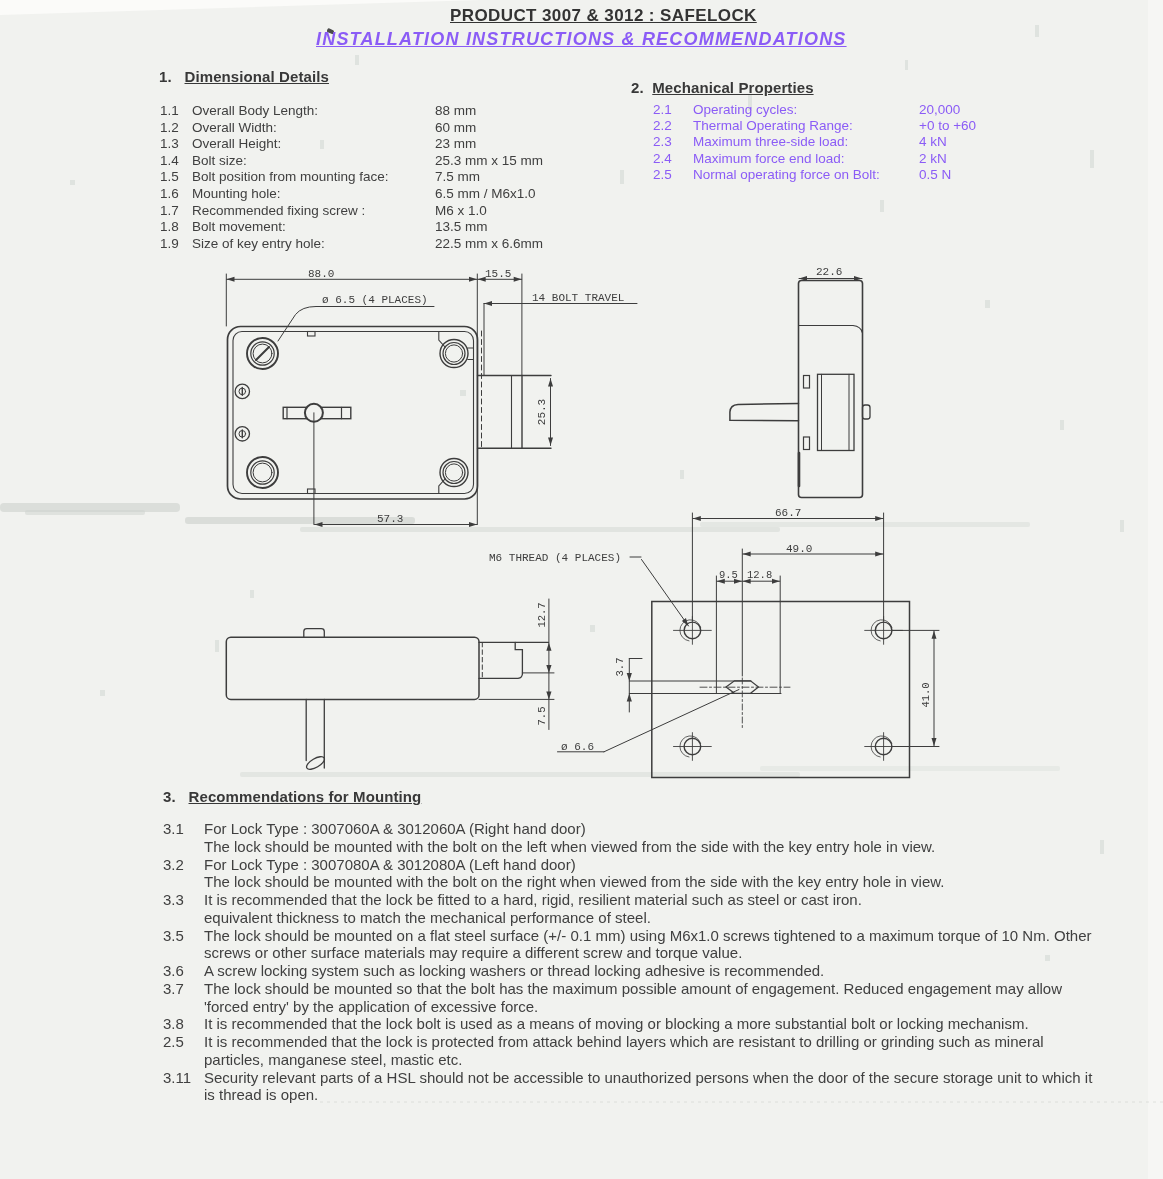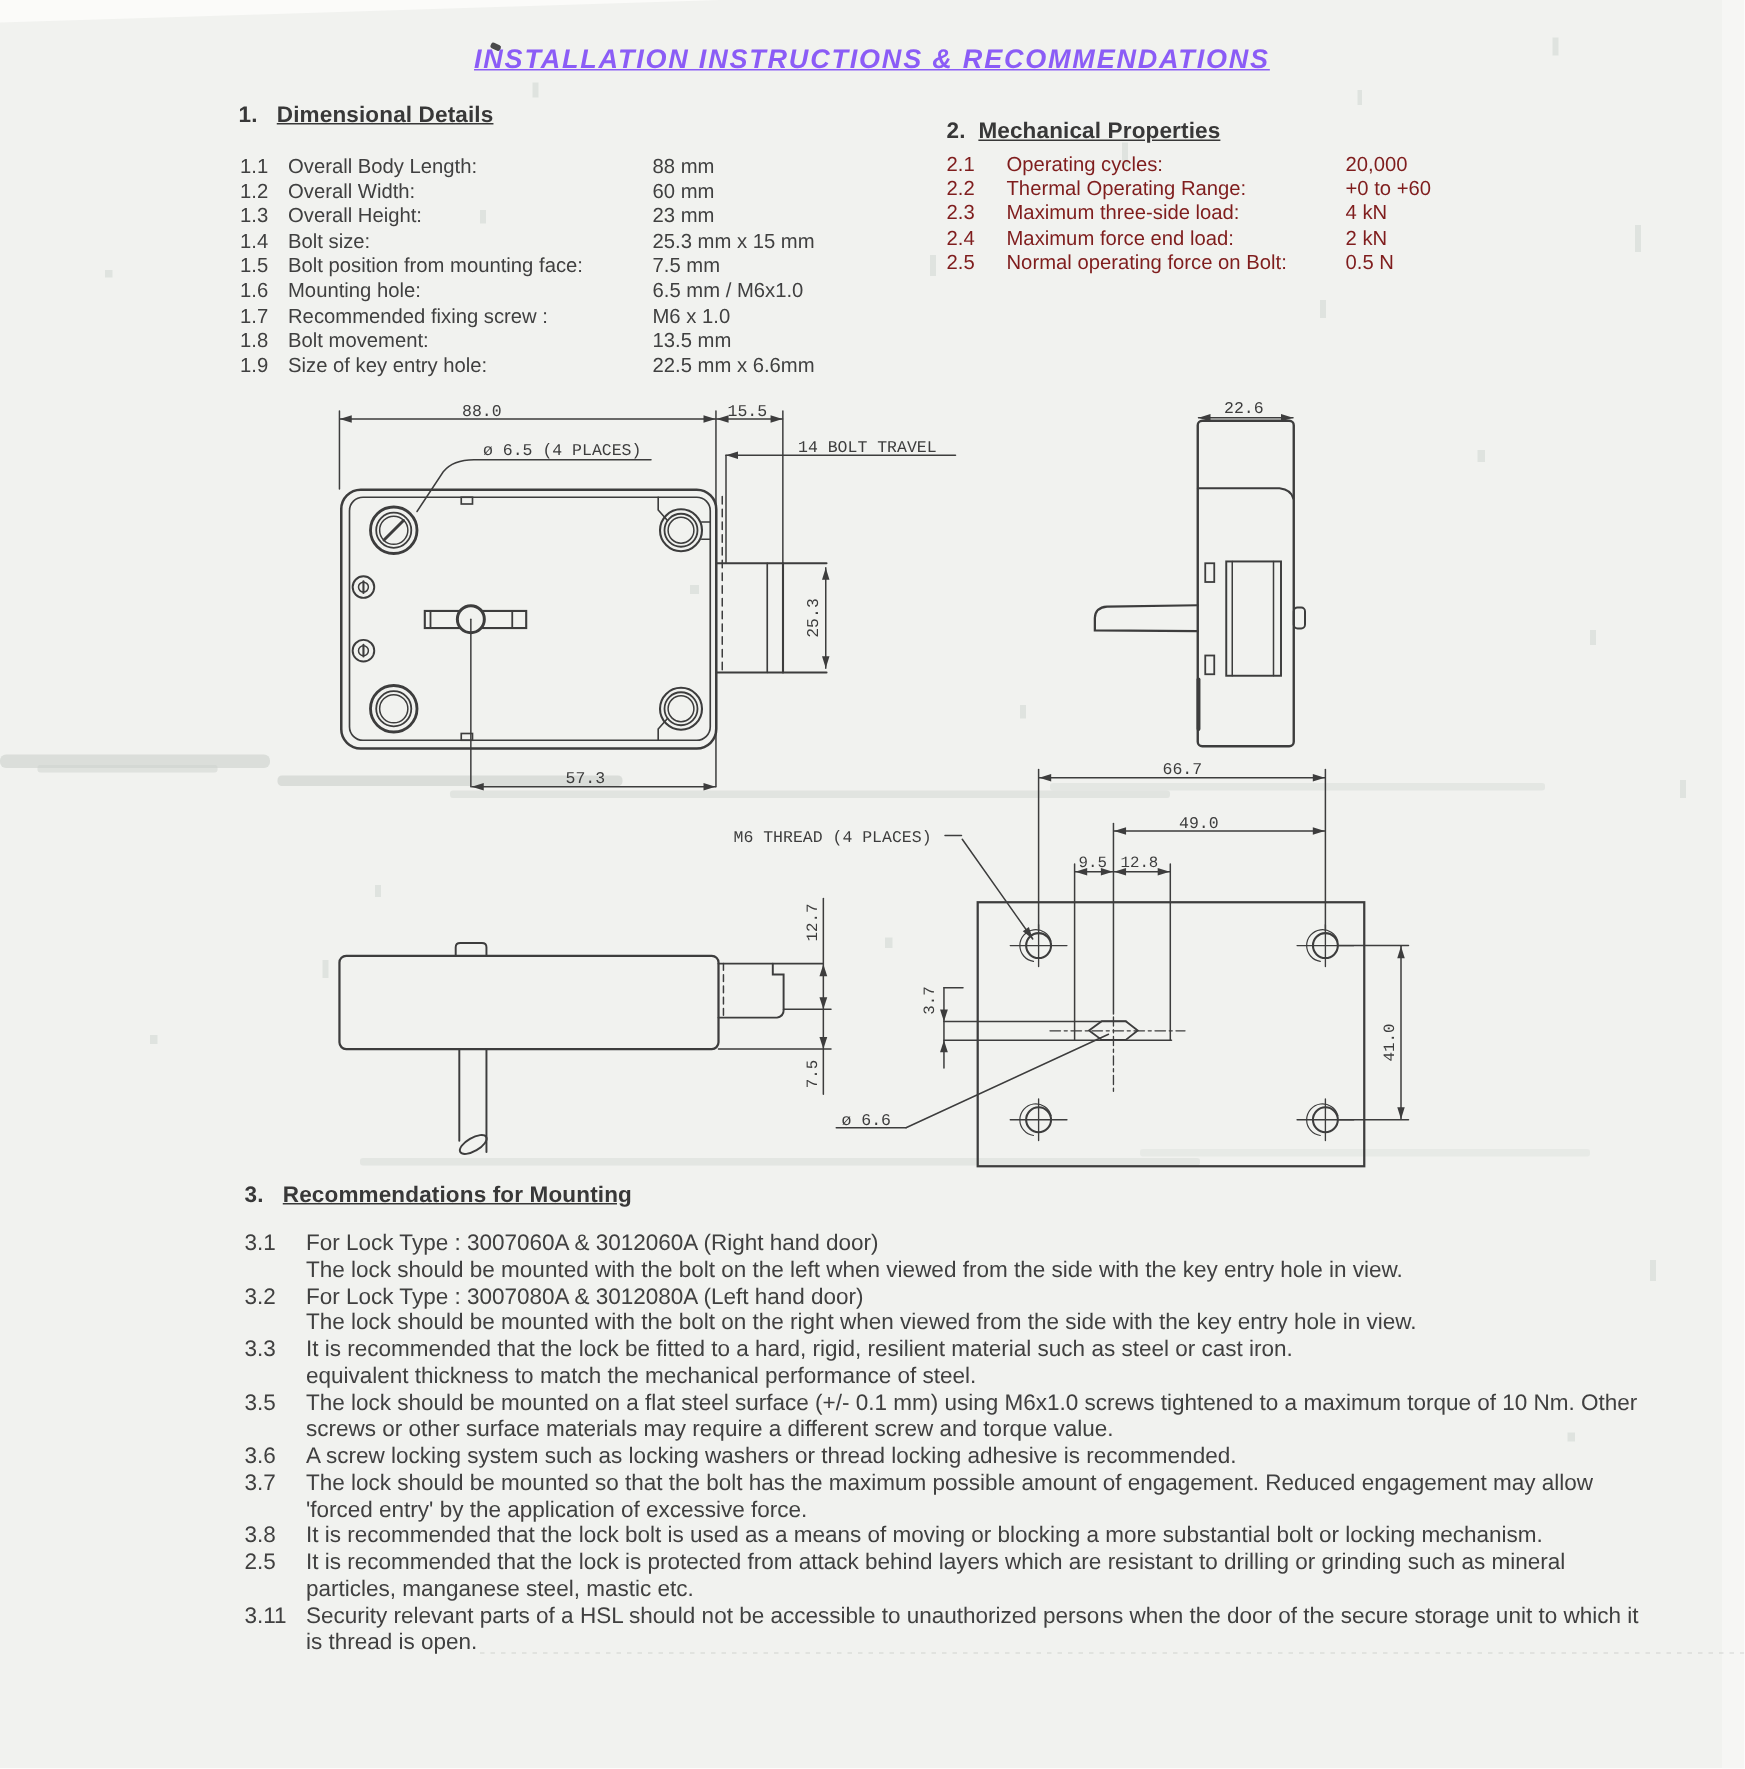--- a/index.html
+++ b/index.html
@@ -4,21 +4,21 @@
 <style>
 html,body{margin:0;padding:0;}
 #page{position:relative;width:1163px;height:1179px;background:#f1f2ef;overflow:hidden;filter:blur(0.28px);
   font-family:"Liberation Sans",sans-serif;color:#3c3c3c;}
 .abs{position:absolute;white-space:nowrap;}
 .t1{font-weight:bold;font-size:17px;text-decoration:underline;letter-spacing:.4px;color:#333;}
 .t2{font-weight:bold;font-size:18px;text-decoration:underline;letter-spacing:1.2px;color:#8b5cf6;font-style:italic;}
 .sh{font-weight:bold;font-size:15px;letter-spacing:.1px;color:#383838;}
 .shu{text-decoration:underline;}
 .lst{font-size:13.5px;line-height:16.6px;color:#404040;}
-.lst2{font-size:13.5px;line-height:16.2px;color:#7f1d1d;}
+.lst2{font-size:13.5px;line-height:16.2px;color:#8b5cf6;margin-left:22px;}
 .s3{font-size:15px;line-height:17.75px;color:#404040;}
 .s3 .n{display:inline-block;width:41px;}
 .s3 .c{padding-left:41px;}
 #draw{position:absolute;left:0;top:0;}
 </style>
 </head>
 <body>
 <div id="page">
 
 <svg id="artifacts" class="abs" width="1163" height="1179" style="left:0;top:0">
@@ -50,20 +50,21 @@
     <rect x="320" y="140" width="4" height="9"></rect>
         <rect x="70" y="180" width="5" height="5"></rect>
     <rect x="100" y="690" width="5" height="6"></rect>
         <rect x="1045" y="955" width="5" height="6"></rect>
     <rect x="250" y="590" width="4" height="8"></rect>
         <rect x="680" y="470" width="4" height="9"></rect>
   </g>
   <rect x="327" y="29" width="7" height="4" rx="1.5" fill="#4a4a4a" transform="rotate(25 330 31)"></rect>
 </svg>
 
+<div class="abs t1" style="left:450px;top:6px;">PRODUCT 3007 &amp; 3012 : SAFELOCK</div>
 
 <div class="abs t2" style="left:316px;top:29px;">INSTALLATION INSTRUCTIONS &amp; RECOMMENDATIONS</div>
 
 <div class="abs sh" style="left:159px;top:68px;">1.&nbsp;&nbsp;&nbsp;<span class="shu">Dimensional Details</span></div>
 
 <div class="abs lst" style="left:160px;top:103px;">1.1<br>1.2<br>1.3<br>1.4<br>1.5<br>1.6<br>1.7<br>1.8<br>1.9</div>
 
 <div class="abs lst" style="left:192px;top:103px;">Overall Body Length:<br>Overall Width:<br>Overall Height:<br>Bolt size:<br>Bolt position from mounting face:<br>Mounting hole:<br>Recommended fixing screw :<br>Bolt movement:<br>Size of key entry hole:</div>
 
 <div class="abs lst" style="left:435px;top:103px;">88 mm<br>60 mm<br>23 mm<br>25.3 mm x 15 mm<br>7.5 mm<br>6.5 mm / M6x1.0<br>M6 x 1.0<br>13.5 mm<br>22.5 mm x 6.6mm</div>

